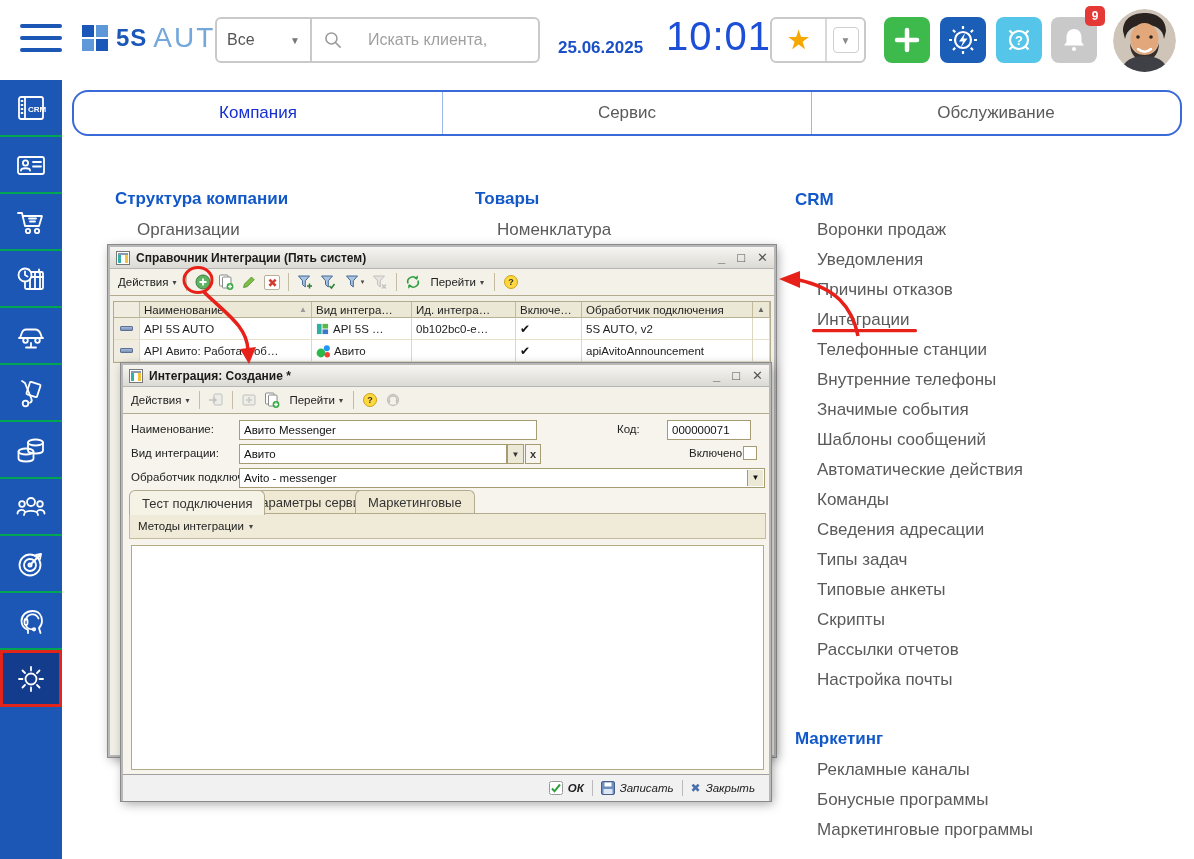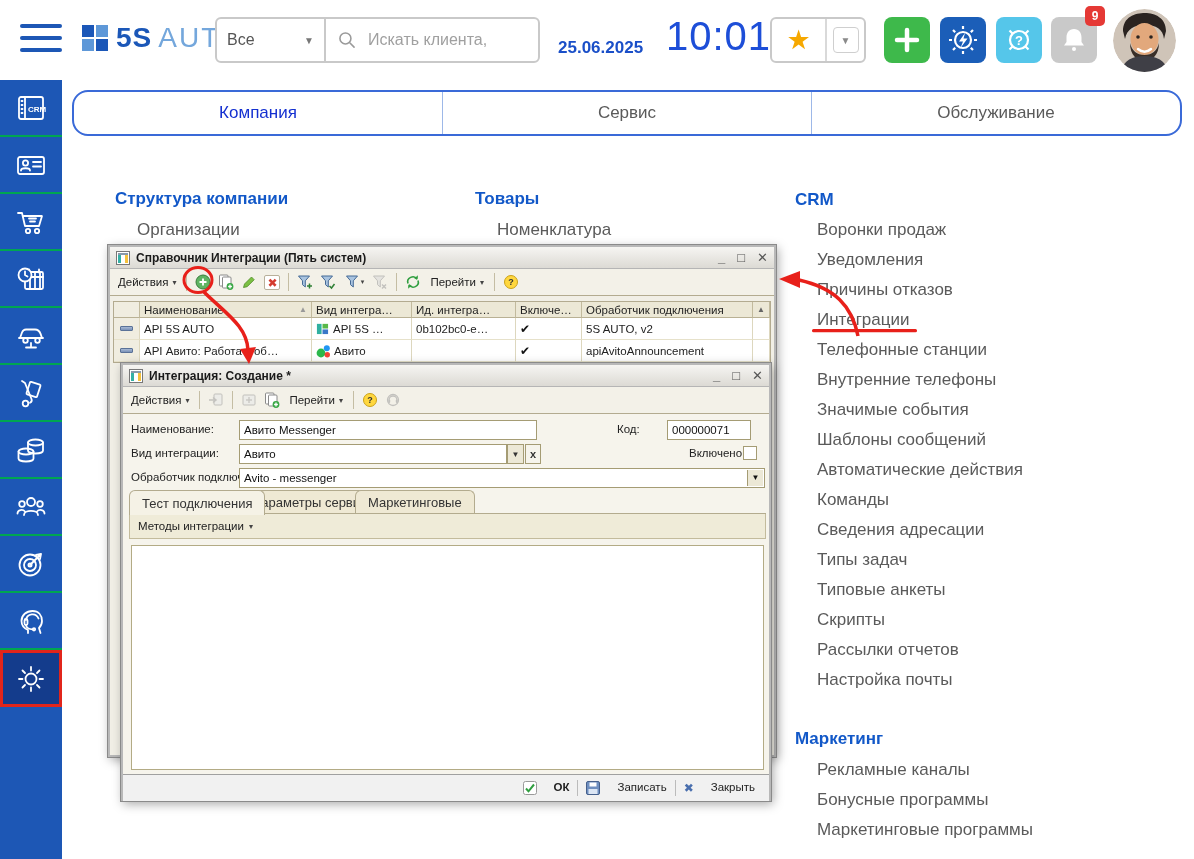--- a/index.html
+++ b/index.html
@@ -4,28 +4,28 @@
 <style>
   * { margin:0; padding:0; box-sizing:border-box; }
   html,body { width:1194px; height:859px; overflow:hidden; background:#fff;
     font-family:"Liberation Sans","DejaVu Sans",sans-serif; }
 
   
   #header { position:absolute; left:0; top:0; width:1194px; height:80px; background:#fff; z-index:5; }
   #hamburger { position:absolute; left:20px; top:24px; width:42px; height:32px; cursor:pointer; }
   #hamburger span { display:block; height:4px; background:#1d57b5; border-radius:2px; margin-bottom:8px; }
   #logo { position:absolute; left:80px; top:22px; display:flex; align-items:center; gap:6px; }
-  .logo-5s { font-size:28px; font-weight:800; color:#1b57b8; letter-spacing:1px; }
+  .logo-5s { font-size:24px; font-weight:800; color:#1b57b8; letter-spacing:1px; }
   .logo-auto { font-size:28px; font-weight:400; color:#74a7dc; letter-spacing:2px; }
   #searchgroup { position:absolute; left:215px; top:17px; width:325px; height:46px;
     border:2px solid #c9c9c9; border-radius:6px; display:flex; align-items:center; background:#fff; }
   #scope { width:132px; height:100%; display:flex; align-items:center; padding:0 10px;
     border-right:2px solid #c9c9c9; color:#555; font-size:16px; cursor:pointer; }
   #scope .sc-caret { margin-left:auto; color:#777; font-size:10px; }
-  #searchbox { display:flex; align-items:center; gap:10px; padding:0 10px; flex:1; }
+  #searchbox { display:flex; align-items:center; gap:24px; padding:0 10px; flex:1; }
   #searchbox input { border:none; outline:none; font-size:16px; width:160px; color:#333;
     font-family:"Liberation Sans","DejaVu Sans",sans-serif; }
   #searchbox input::placeholder { color:#a0a0a0; }
   #hdate { position:absolute; left:558px; top:38px; font-size:17px; font-weight:bold; color:#1a4fc8; }
   #htime { position:absolute; left:666px; top:14px; font-size:40px; color:#1d4ed8; letter-spacing:1px; }
   #stargroup { position:absolute; left:770px; top:17px; width:96px; height:46px;
     border:2px solid #c9c9c9; border-radius:6px; display:flex; background:#fff; }
   #starbtn { width:55px; display:flex; align-items:center; justify-content:center;
     border-right:2px solid #d9d9d9; font-size:27px; color:#f6a800; cursor:pointer; }
   #starcaret { flex:1; display:flex; align-items:center; justify-content:center; }
@@ -112,21 +112,21 @@
   .w2tab.active { background:#f5f2e6; height:25px; z-index:2; }
   #w2tabline { position:absolute; left:6px; top:148px; width:637px; height:1px; background:#b3ab8e; }
   #methodsbar { position:absolute; left:6px; top:149px; width:637px; height:25px; background:#efebd8;
     border:1px solid #c3bb9c; border-top:none; display:flex; align-items:center; padding:0 8px;
     font-size:11.5px; color:#222; }
   #w2canvas { position:absolute; left:8px; top:180px; width:633px; height:225px; background:#fff;
     border:1px solid #b3ab85; }
   #w2footer { position:absolute; left:0; top:409px; width:646px; height:27px; background:#f1f1f1;
     border-top:1px solid #a0a0a0; display:flex; align-items:center; justify-content:flex-end;
     padding-right:6px; font-size:11.5px; color:#222; }
-  .fbtn2 { display:flex; gap:17px; padding:0 8px; cursor:pointer; white-space:nowrap; }
+  .fbtn2 { display:flex; align-items:center; gap:5px; padding:0 8px; cursor:pointer; white-space:nowrap;font-style:italic; }
   .fbtn2 svg { width:14px; height:14px; }
   .fsep { width:1px; height:16px; background:#bbb; }
   .okbold { font-weight:bold; }
   .closex { color:#4a6fae; font-weight:bold; font-size:12px; }
 
   
   #annot { position:absolute; left:0; top:0; width:1194px; height:859px; z-index:60; pointer-events:none; }
 </style>
 </head>
 <body>

